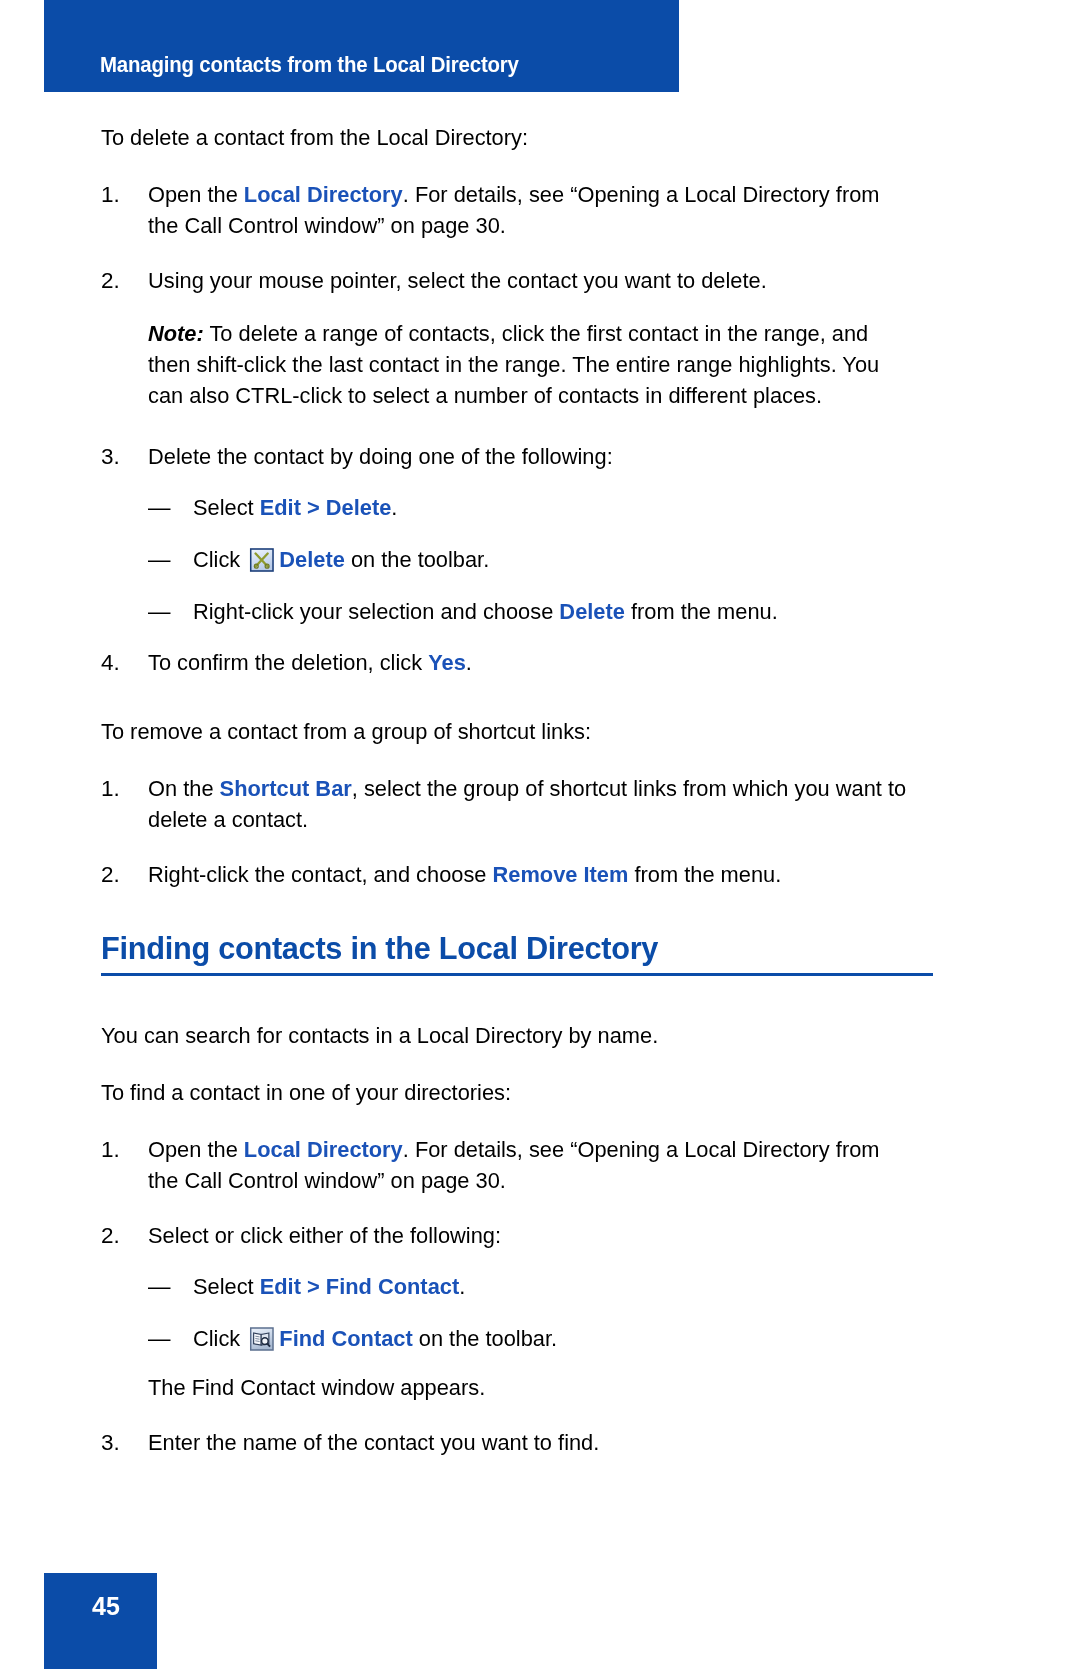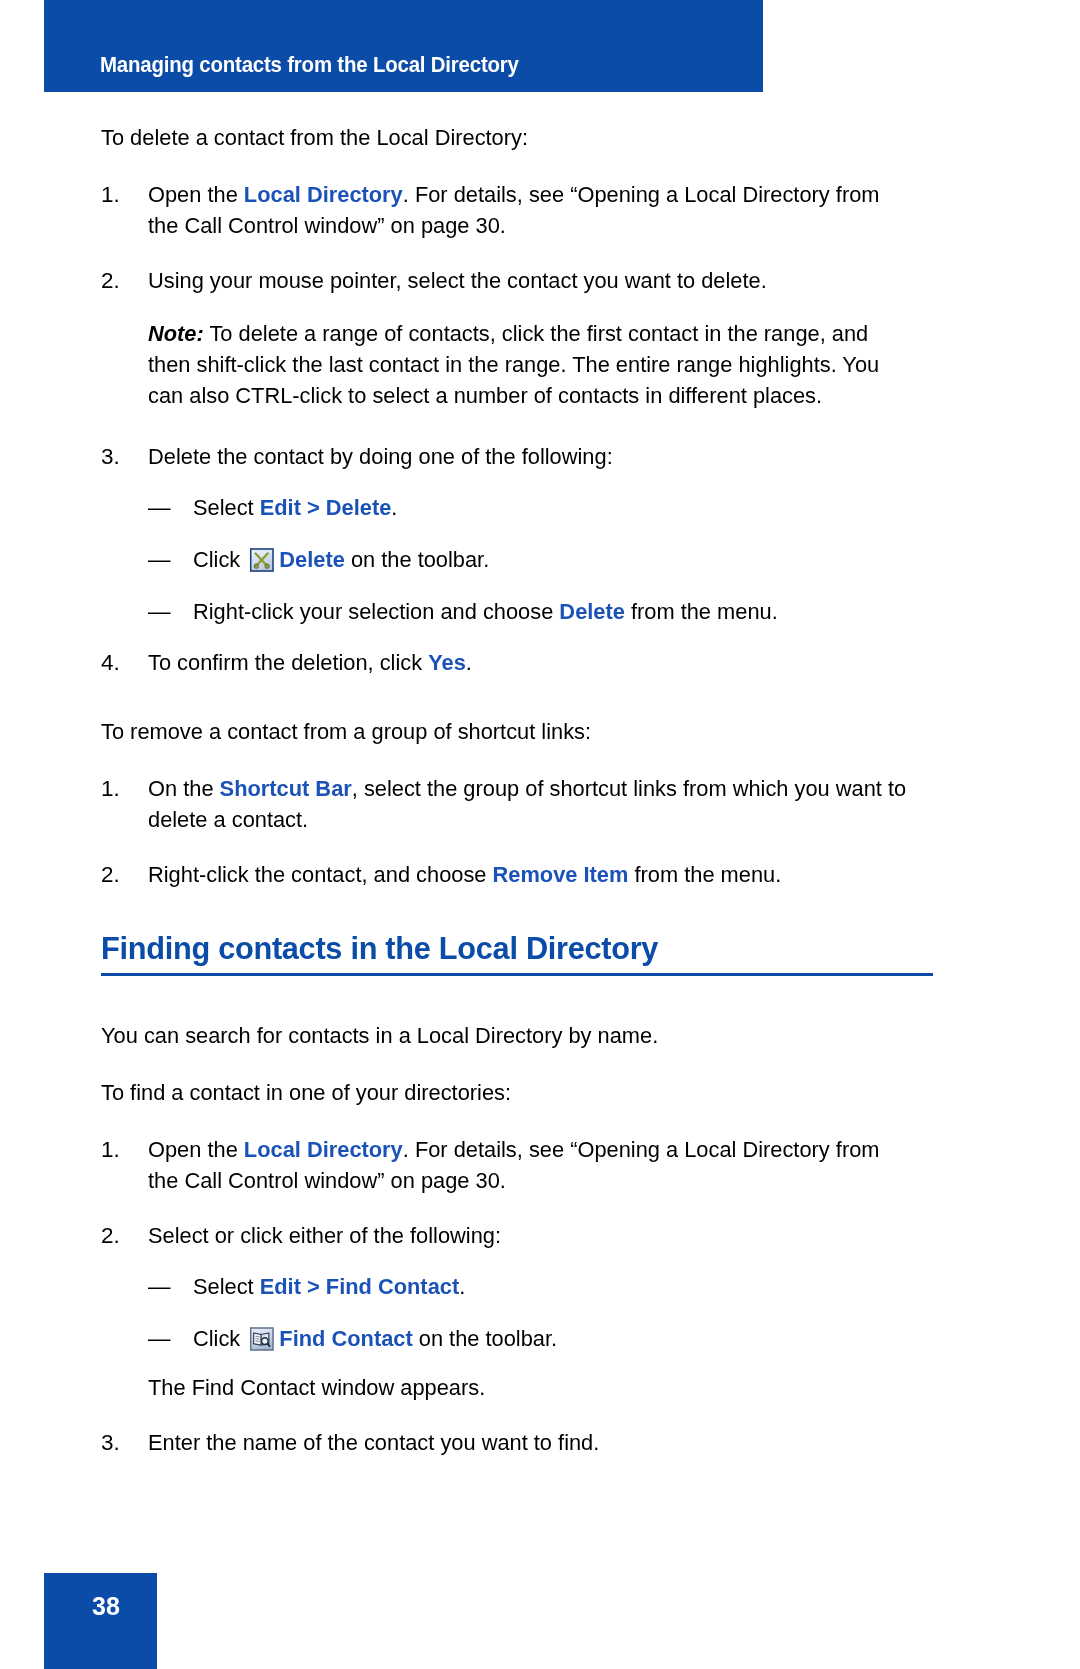--- a/index.html
+++ b/index.html
@@ -14,21 +14,21 @@
     font-family: "Liberation Sans", "DejaVu Sans", sans-serif;
     color: #000000;
     overflow: hidden;
   }
 
   
   .header-banner {
     position: absolute;
     left: 44px;
     top: 0;
-    width: 719px;
+    width: 635px;
     height: 92px;
     background: #0B4CA8;
     box-sizing: border-box;
   }
   .header-banner-title {
     position: absolute;
     left: 56px;
     bottom: 14px;
     color: #ffffff;
     font-size: 21.5px;
@@ -289,14 +289,14 @@
   <div class="subline">The Find Contact window appears.</div>
 
   <div class="numrow" style="margin-bottom:0;">
     <span class="num">3.</span>
     <span class="numbody">Enter the name of the contact you want to find.</span>
   </div>
 
 </div>
 
 <div class="page-tab">
-  <div class="page-number">38</div>
+  <div class="page-number">45</div>
 </div>
 
 </body></html>

